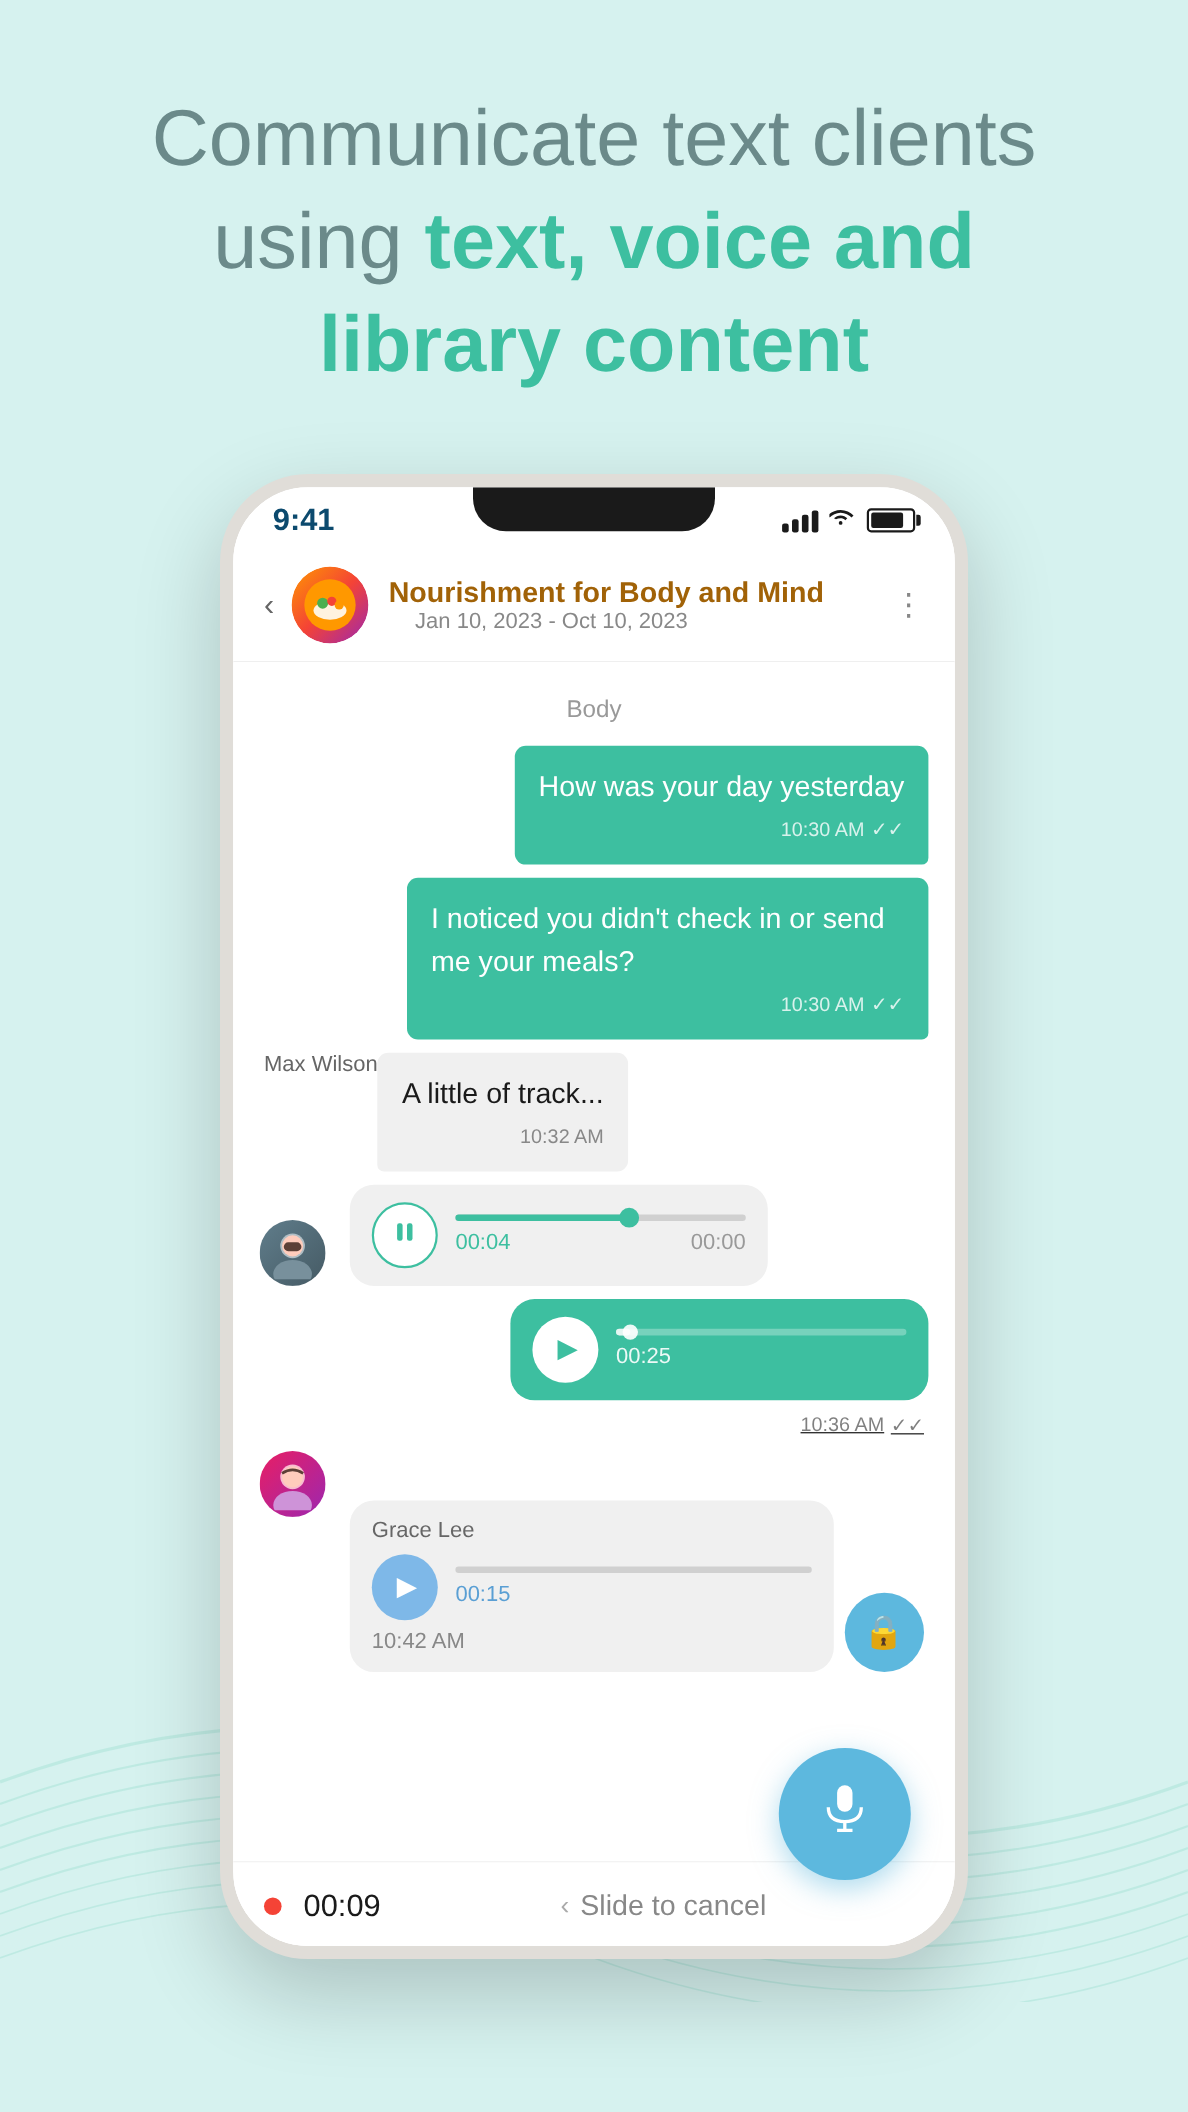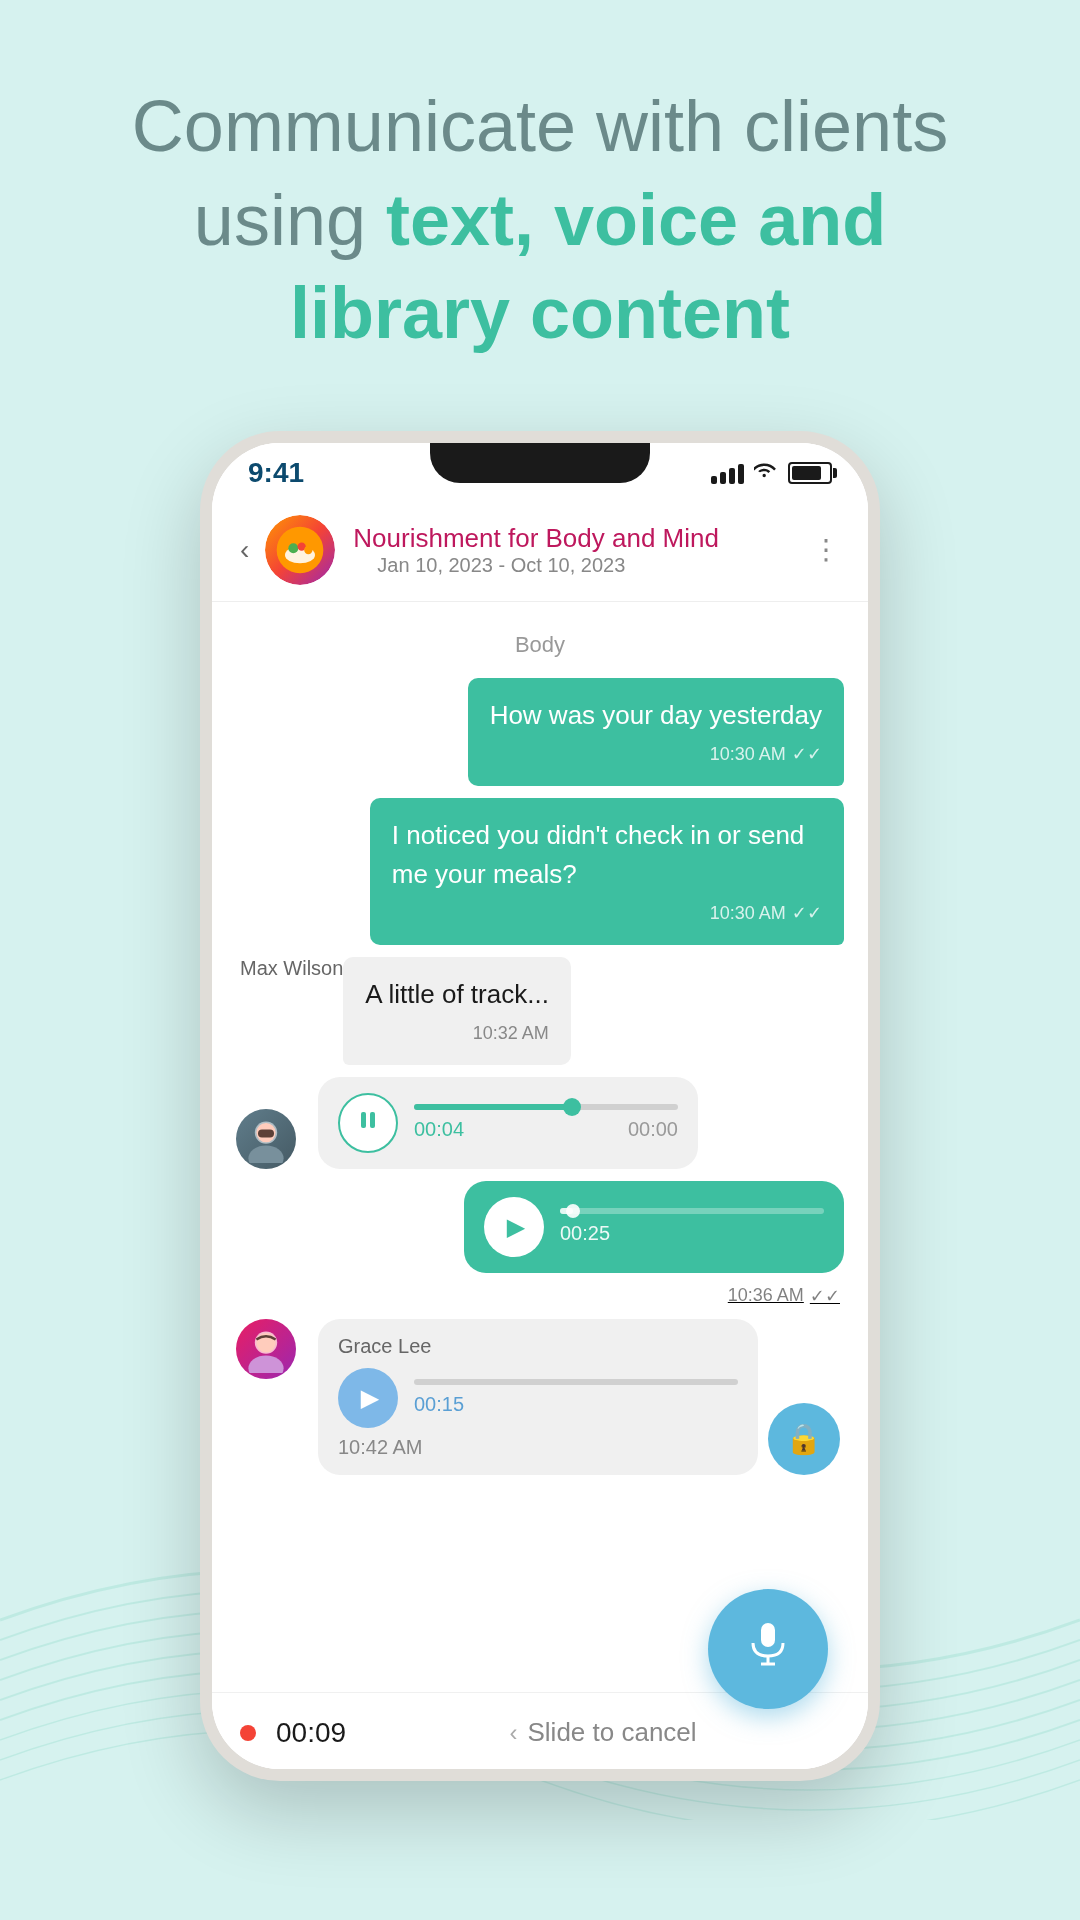--- a/index.html
+++ b/index.html
@@ -174,22 +174,22 @@
       align-items: center;
       justify-content: center;
     }
 
     .chat-info {
       flex: 1;
     }
 
     .chat-name {
       font-size: 26px;
-      font-weight: 400;
-      color: #be185d;
+      font-weight: 700;
+      color: #a16207;
     }
 
     .chat-date {
       font-size: 20px;
       color: #888;
       margin-left: 24px;
     }
 
     .more-btn {
       font-size: 28px;
@@ -583,21 +583,21 @@
   <path d="M0,260 Q270,160 540,260 T1080,260" stroke="#3dbfa0" stroke-width="2" fill="none"></path>
   <path d="M0,280 Q270,180 540,280 T1080,280" stroke="#3dbfa0" stroke-width="2" fill="none"></path>
   <path d="M0,300 Q270,200 540,300 T1080,300" stroke="#3dbfa0" stroke-width="2" fill="none"></path>
   <path d="M0,320 Q270,220 540,320 T1080,320" stroke="#3dbfa0" stroke-width="1.5" fill="none"></path>
   <path d="M0,340 Q270,240 540,340 T1080,340" stroke="#3dbfa0" stroke-width="1.5" fill="none"></path>
   <path d="M0,360 Q270,260 540,360 T1080,360" stroke="#3dbfa0" stroke-width="1.5" fill="none"></path>
 </svg>
 
 <div class="header-section">
   <div class="header-text">
-    <span>Communicate with clients</span><br>
+    <span>Communicate text clients</span><br>
     <span>using </span><span class="header-highlight">text, voice and</span><br>
     <span class="header-highlight">library content</span>
   </div>
 </div>
 
 <div class="phone-wrapper">
   <div class="phone-frame">
 
     <div class="phone-notch"></div>
 
@@ -741,21 +741,21 @@
               <div class="avatar-woman">
                 <svg width="48" height="48" viewBox="0 0 60 60">
                   <circle cx="30" cy="22" r="14" fill="#f8bbd0"></circle>
                   <ellipse cx="30" cy="54" rx="22" ry="16" fill="#ce93d8"></ellipse>
                   <circle cx="30" cy="22" r="12" fill="#ffccbc"></circle>
                   <path d="M18 18 Q30 10 42 18" stroke="#5d4037" stroke-width="3" fill="none"></path>
                 </svg>
               </div>
             </div>
           </div>
-          <div class="grace-voice" style="max-width:440px; position:relative;">
+          <div class="grace-voice" style="max-width:440px; position:relative;margin-top:45px;">
             <div class="grace-name">Grace Lee</div>
             <div class="voice-row-inner">
               <div class="play-btn play-blue">
                 <span class="play-icon-white">▶</span>
               </div>
               <div class="voice-content">
                 <div class="voice-waveform">
                   <div class="voice-progress" style="width:0%;"></div>
                 </div>
                 <div class="voice-time-row">

